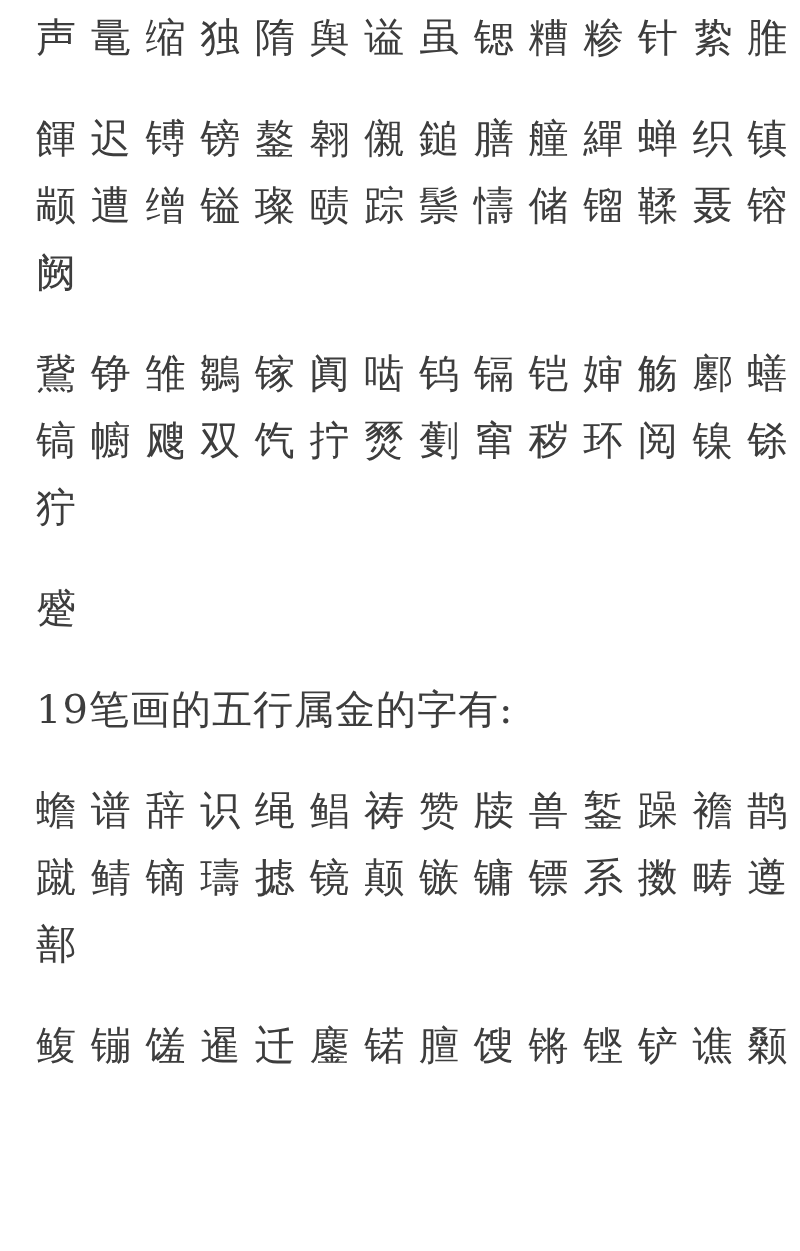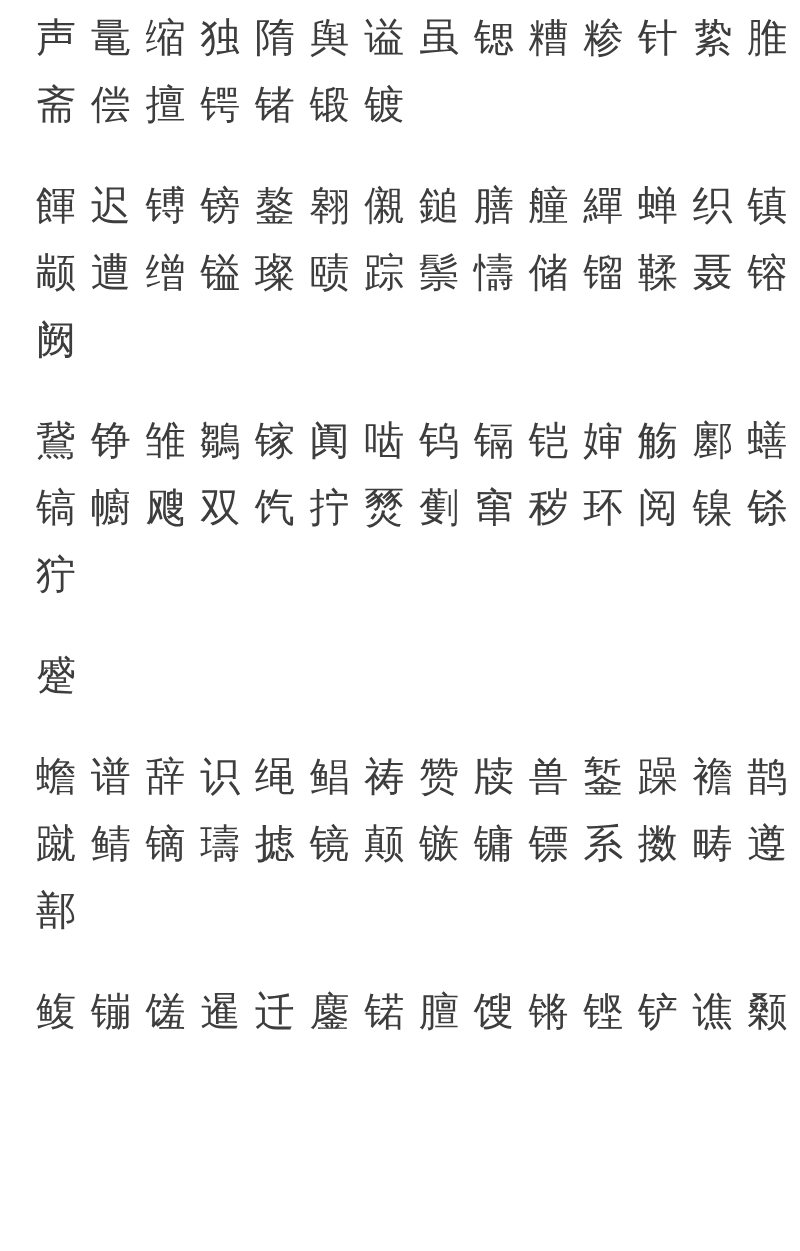--- a/index.html
+++ b/index.html
@@ -28,36 +28,38 @@
     letter-spacing: 1px;
     font-weight: normal;
   }
 </style>
 </head>
 <body>
 
 <main id="doc">
     <div class="doc-section">
       <p class="char-line">声 鼌 缩 独 隋 舆 谥 虽 锶 糟 糁 针 絷 脽 缫</p>
-      <p class="char-line">斋 偿 擅 锷 锗 锻 镀</p>
     </div>
     <div class="doc-section">
       <p class="char-line">餫 迟 镈 镑 鏊 翱 儭 鎚 膳 艟 繟 蝉 织 镇 擤</p>
       <p class="char-line">颛 遭 缯 镒 璨 赜 踪 鬃 懤 储 镏 鞣 聂 镕 缮</p>
       <p class="char-line">阙</p>
     </div>
     <div class="doc-section">
       <p class="char-line">鵞 铮 雏 鶵 镓 阗 啮 钨 镉 铠 婶 觞 鄽 蟮 锁</p>
       <p class="char-line">镐 幮 飕 双 饩 拧 燹 劐 窜 秽 环 阅 镍 铩 蟓</p>
       <p class="char-line">狞</p>
     </div>
     <div class="doc-section">
       <p class="char-line">蹙</p>
     </div>
     <div class="doc-section">
+      <h2 class="section-heading">19笔画的五行属金的字有:</h2>
+    </div>
+    <div class="doc-section">
       <p class="char-line">蟾 谱 辞 识 绳 鲳 祷 赞 牍 兽 錾 躁 襜 鹊 犊</p>
       <p class="char-line">蹴 鲭 镝 璹 摅 镜 颠 镞 镛 镖 系 擞 畴 遵 惩</p>
       <p class="char-line">鄯</p>
     </div>
     <div class="doc-section">
       <p class="char-line">鳆 镚 馐 暹 迁 鏖 锘 膻 馊 锵 铿 铲 谯 颡 镗</p>
     </div>
   </main>
 
 </body></html>

